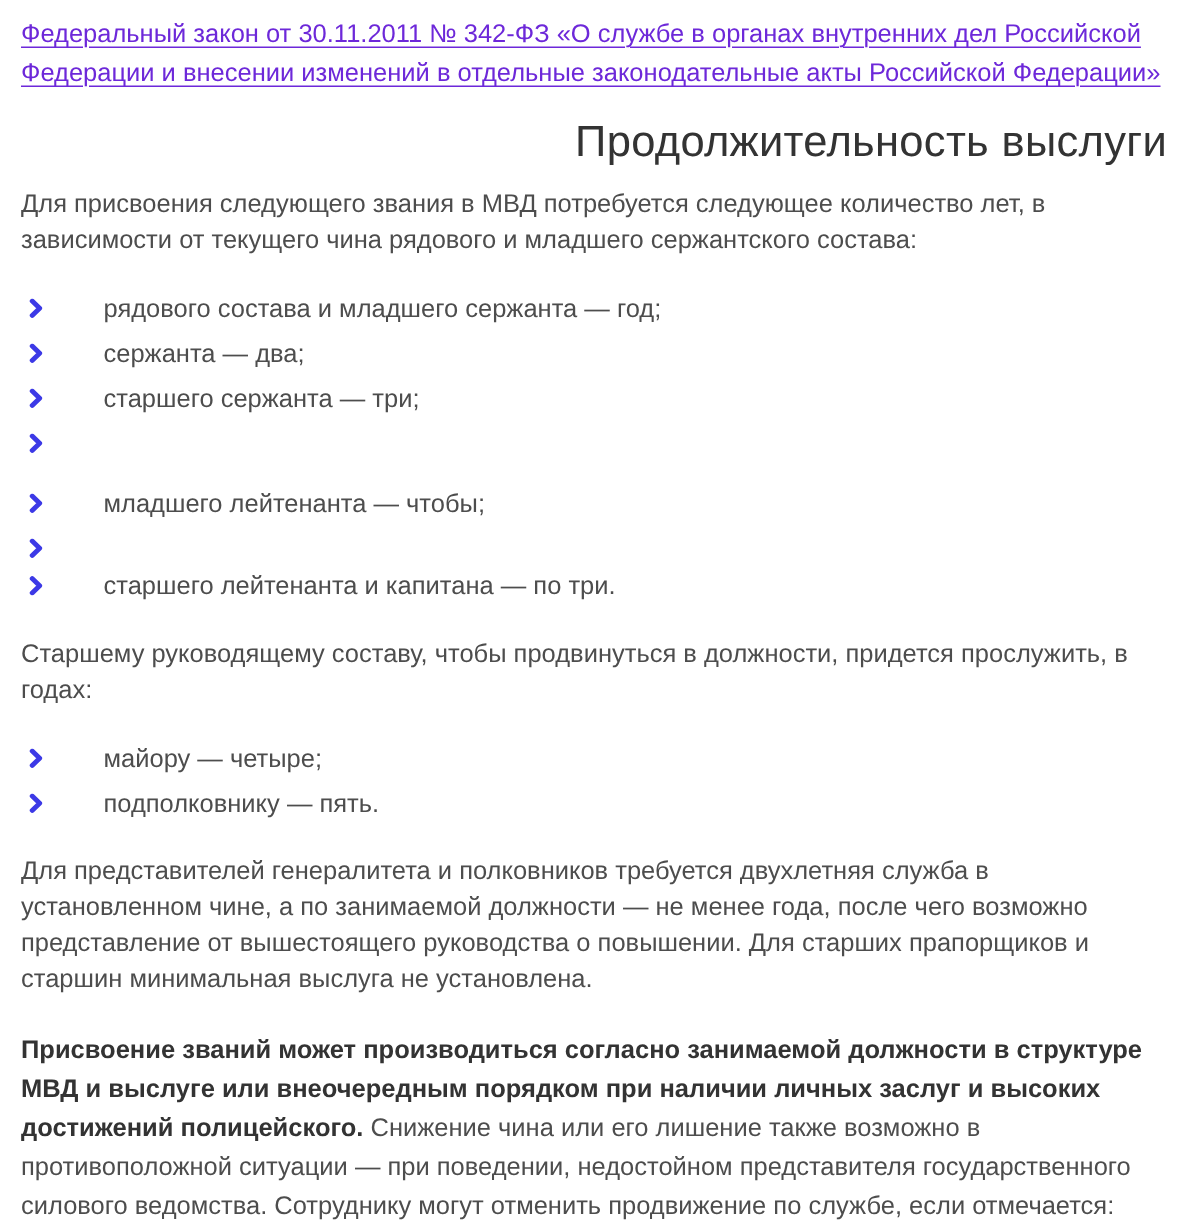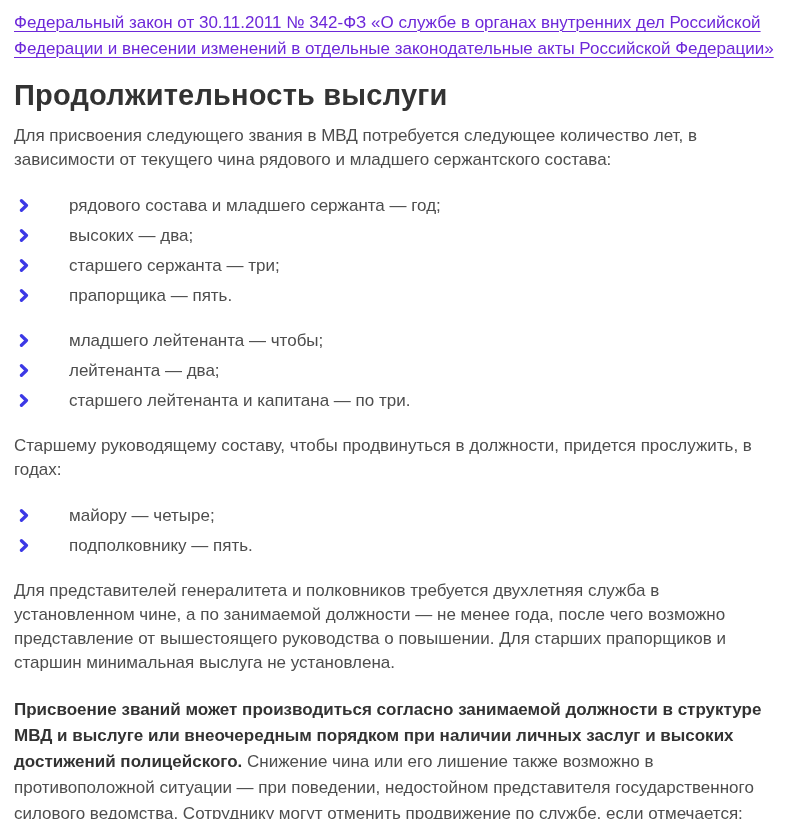--- a/index.html
+++ b/index.html
@@ -24,23 +24,24 @@
     text-decoration-thickness: 1px;
     text-underline-offset: 3px;
     font-size: 17px;
     line-height: 26px;
     cursor: pointer;
   }
   h1.page-title {
     margin: 16px 0 10px;
     font-size: 29px;
     line-height: 34px;
-    font-weight: 700;
+    font-weight: 400;
     color: #333333;
     letter-spacing: 0.2px;
+    text-align: right;
   }
   p.para {
     margin: 0 0 18px;
     font-size: 17px;
     line-height: 24px;
     color: #4d4d4d;
   }
   p.para.after-heading { margin-top: 12px; }
   ul.chevron-list {
     list-style: none;
@@ -98,57 +99,55 @@
           </svg>
         </span>
       <span>рядового состава и младшего сержанта — год;</span>
     </li>
     <li>
       <span class="chev">
           <svg width="13" height="13" viewBox="0 0 12 12">
             <path d="M3.2 1.6 L7.8 6 L3.2 10.4" fill="none" stroke="#3c39e6" stroke-width="3" stroke-linecap="round" stroke-linejoin="round"></path>
           </svg>
         </span>
-      <span>высоких — два;</span>
+      <span>сержанта — два;</span>
     </li>
     <li>
       <span class="chev">
           <svg width="13" height="13" viewBox="0 0 12 12">
             <path d="M3.2 1.6 L7.8 6 L3.2 10.4" fill="none" stroke="#3c39e6" stroke-width="3" stroke-linecap="round" stroke-linejoin="round"></path>
           </svg>
         </span>
       <span>старшего сержанта — три;</span>
     </li>
     <li>
       <span class="chev">
           <svg width="13" height="13" viewBox="0 0 12 12">
             <path d="M3.2 1.6 L7.8 6 L3.2 10.4" fill="none" stroke="#3c39e6" stroke-width="3" stroke-linecap="round" stroke-linejoin="round"></path>
           </svg>
         </span>
-      <span>прапорщика — пять.</span>
     </li>
   </ul>
 
 
   <ul class="chevron-list">
     <li>
       <span class="chev">
           <svg width="13" height="13" viewBox="0 0 12 12">
             <path d="M3.2 1.6 L7.8 6 L3.2 10.4" fill="none" stroke="#3c39e6" stroke-width="3" stroke-linecap="round" stroke-linejoin="round"></path>
           </svg>
         </span>
       <span>младшего лейтенанта — чтобы;</span>
     </li>
     <li>
       <span class="chev">
           <svg width="13" height="13" viewBox="0 0 12 12">
             <path d="M3.2 1.6 L7.8 6 L3.2 10.4" fill="none" stroke="#3c39e6" stroke-width="3" stroke-linecap="round" stroke-linejoin="round"></path>
           </svg>
         </span>
-      <span>лейтенанта — два;</span>
     </li>
     <li>
       <span class="chev">
           <svg width="13" height="13" viewBox="0 0 12 12">
             <path d="M3.2 1.6 L7.8 6 L3.2 10.4" fill="none" stroke="#3c39e6" stroke-width="3" stroke-linecap="round" stroke-linejoin="round"></path>
           </svg>
         </span>
       <span>старшего лейтенанта и капитана — по три.</span>
     </li>
   </ul>

